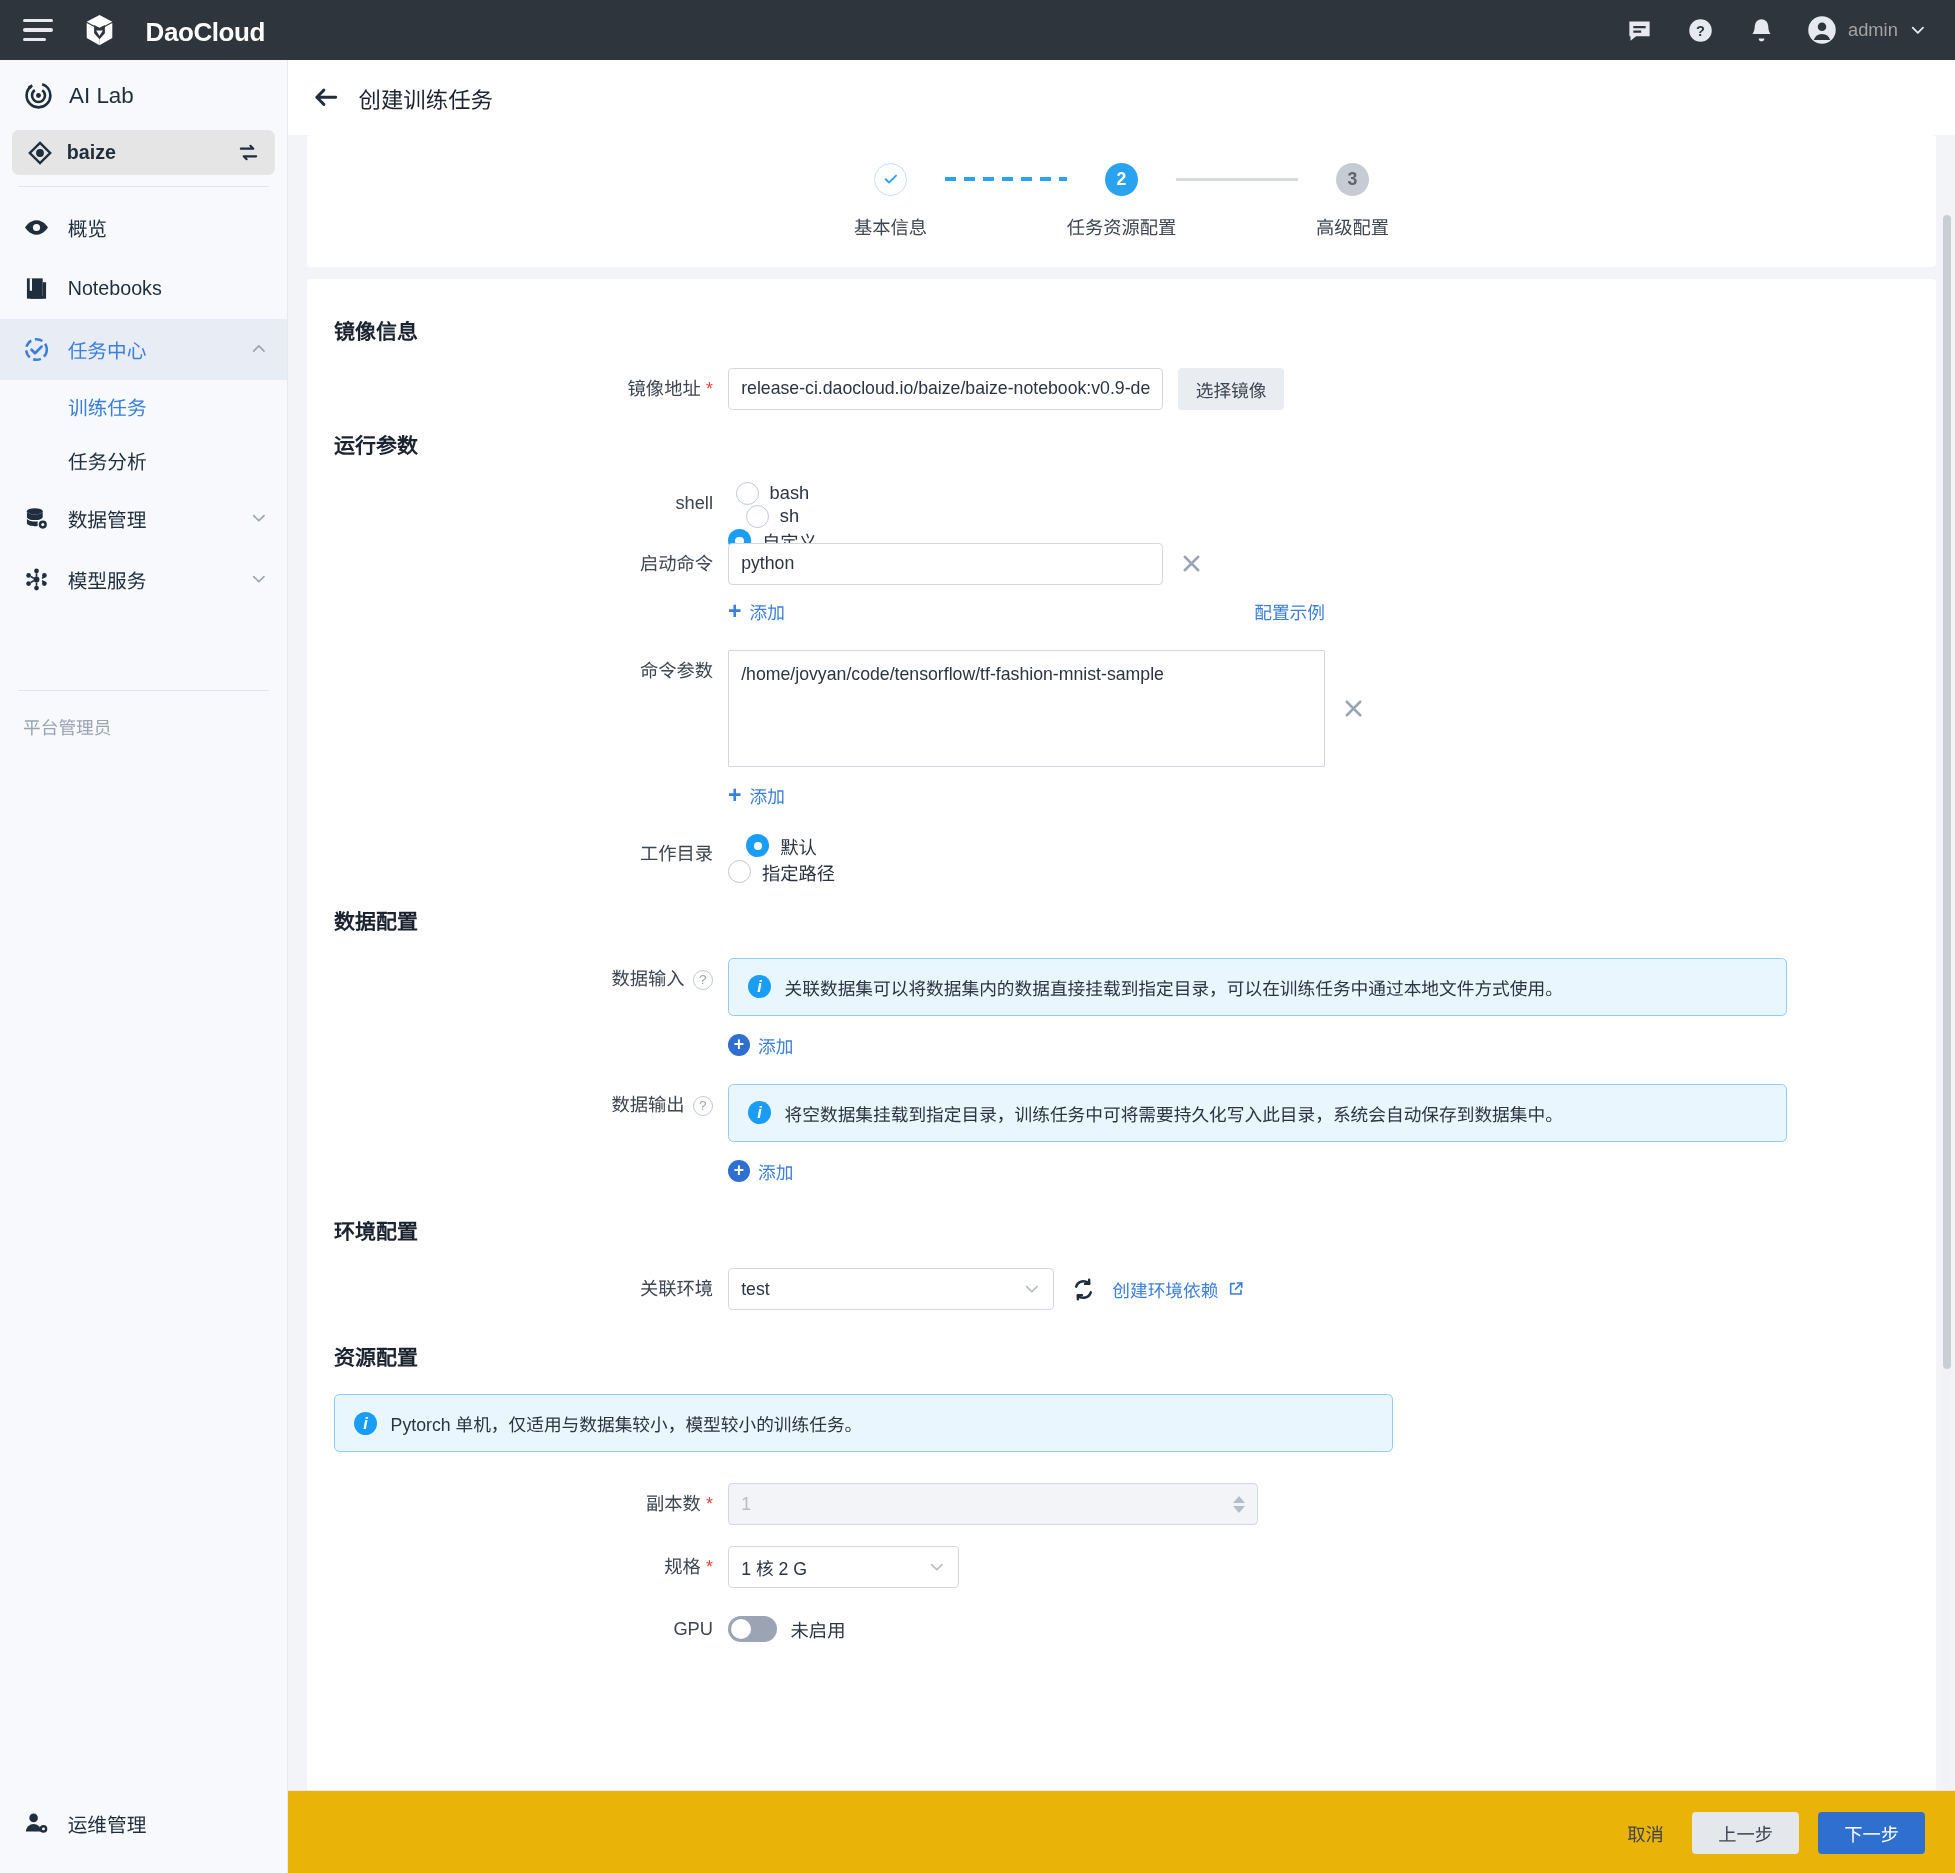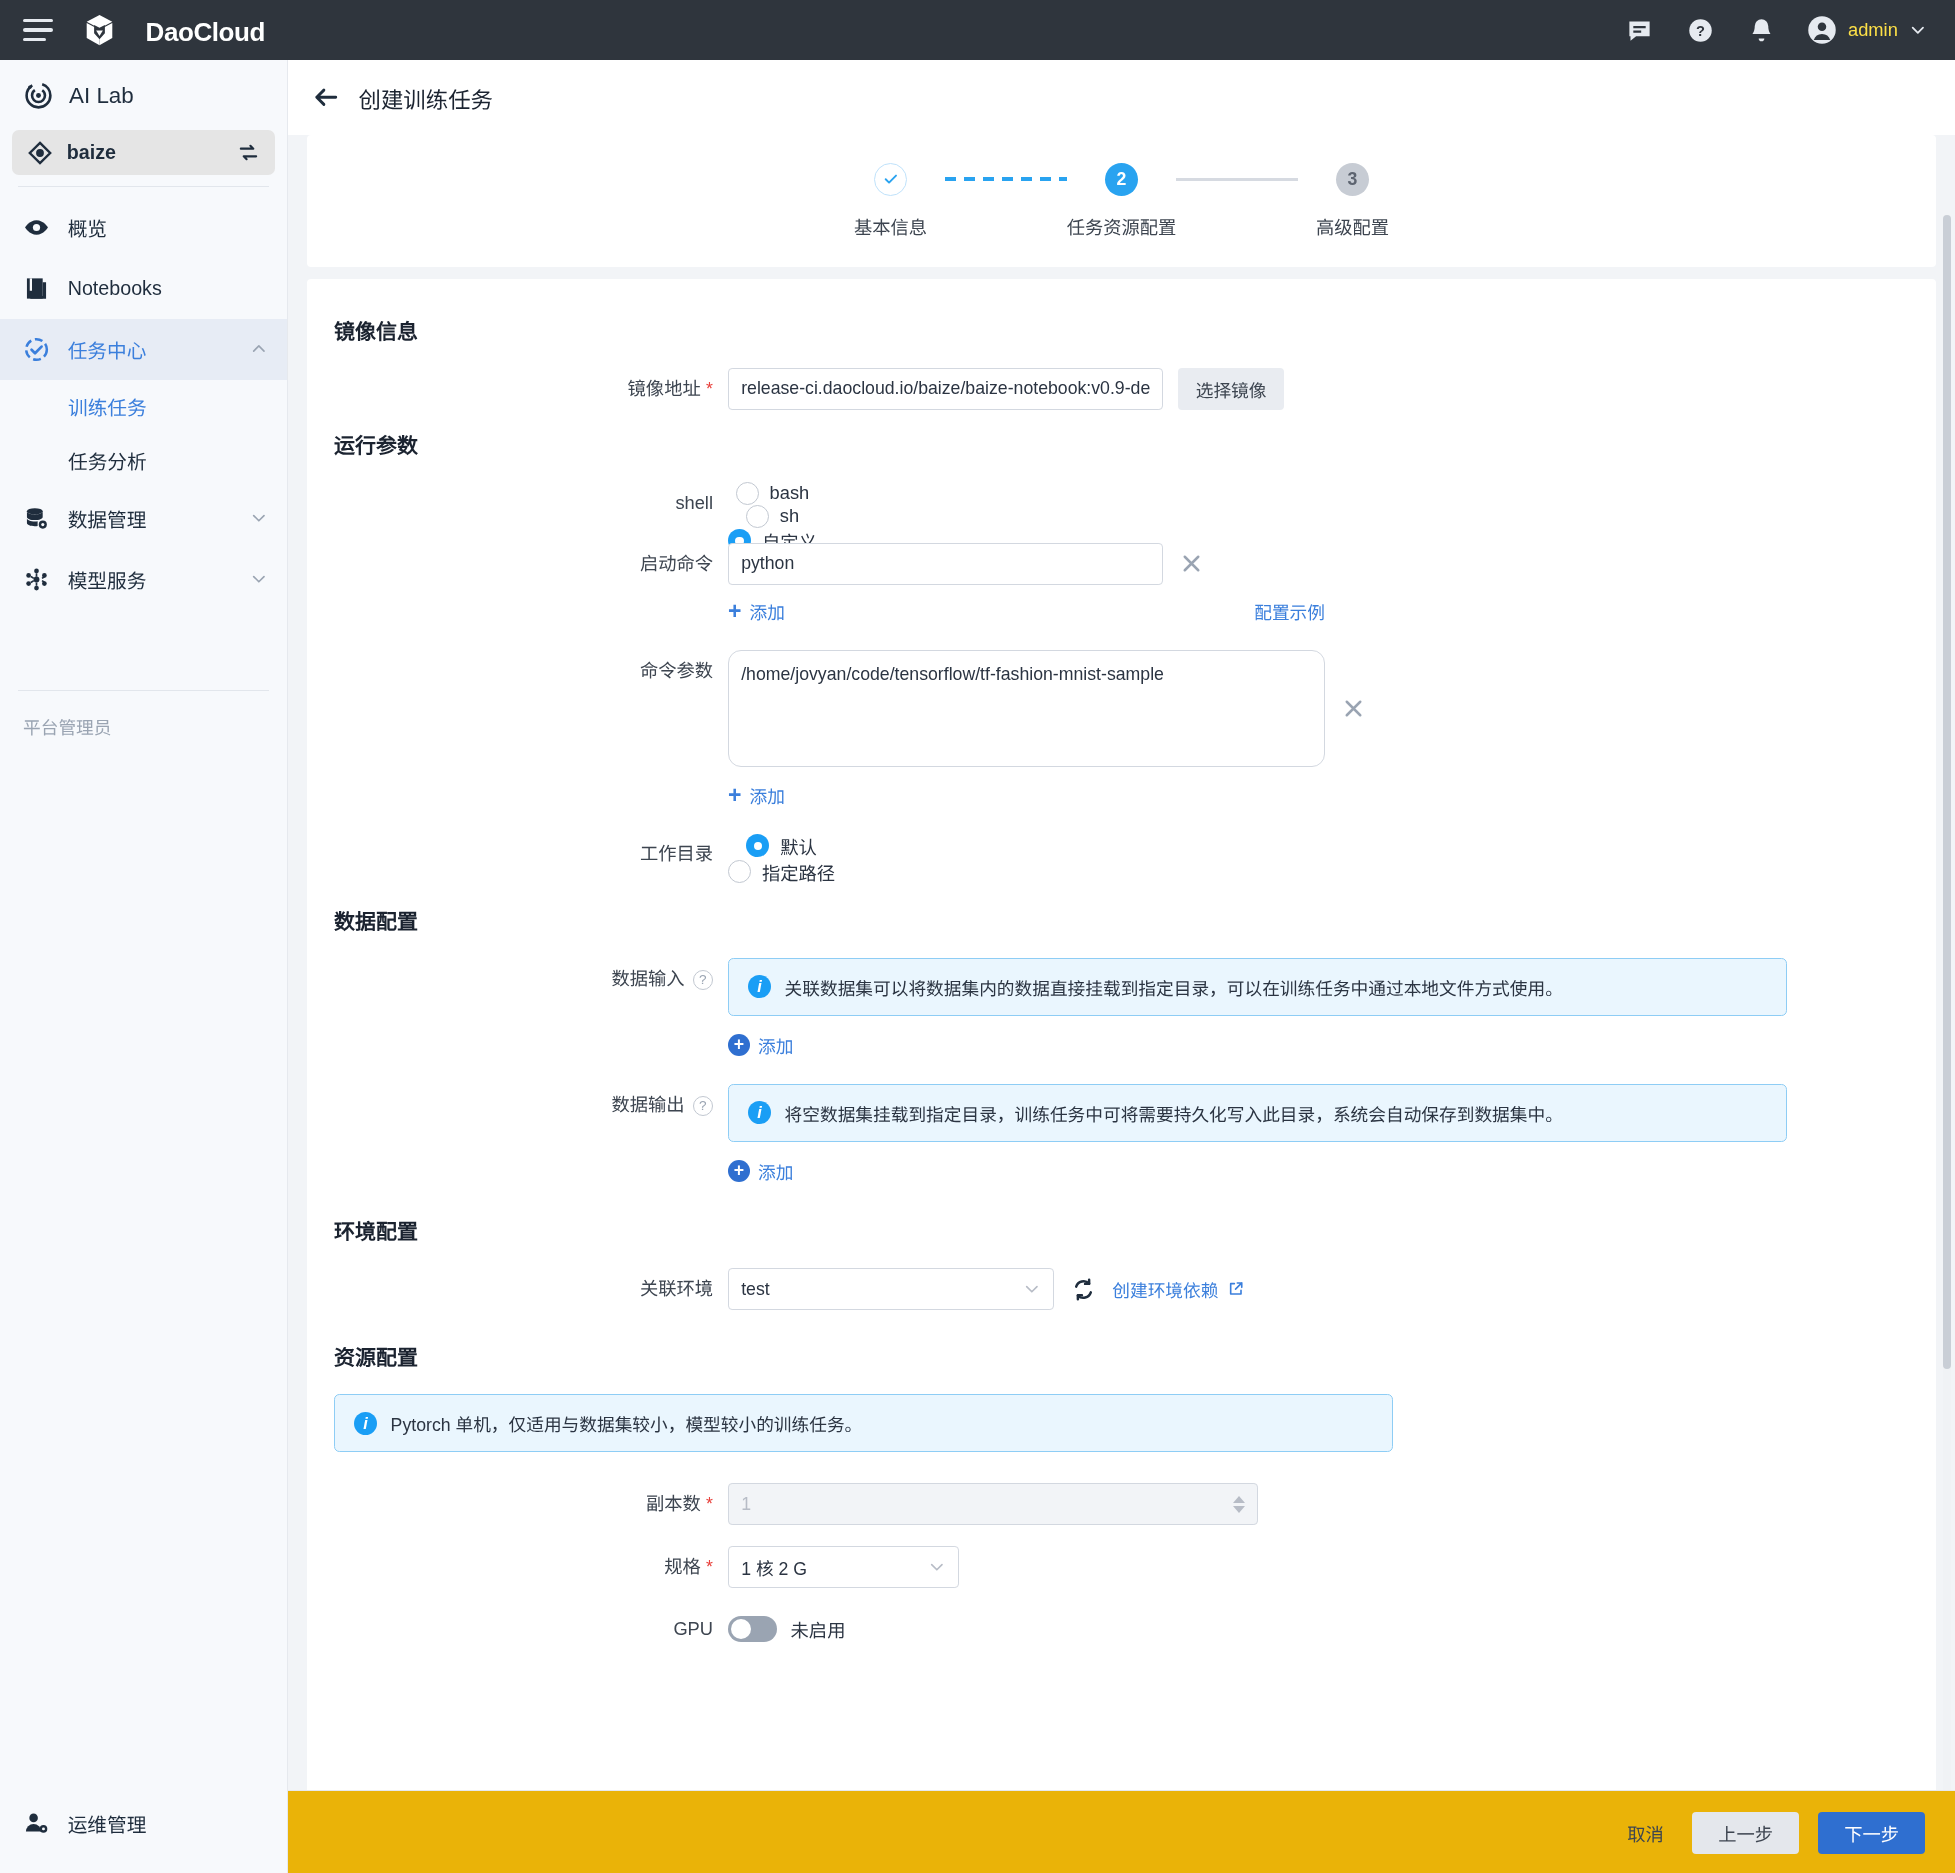--- a/index.html
+++ b/index.html
@@ -36,21 +36,21 @@
   .brand-name {
     color: #ffffff; font-size: 26px; font-weight: 700; letter-spacing: -0.4px;
   }
 
   .topbar-right {
     margin-left: auto; display: flex; align-items: center; gap: 31px;
     margin-right: 28.5px;
   }
   .tb-icon { width: 30px; height: 30px; cursor: pointer; display:flex; align-items:center; justify-content:center; }
   .tb-user { display: flex; align-items: center; gap: 11px; cursor: pointer; }
-  .tb-user-name { color: #fde047; font-size: 18.3px; }
+  .tb-user-name { color: #a3a3a3; font-size: 18.3px; }
   .chev-down-w { width: 17.7px; height: 17.7px; }
 
   
   .sidebar {
     position: absolute; top: 60px; left: 0;
     width: 288px; height: 1814px;
     background: #f7f9fc;
     border-right: 0.7px solid #e6e9ee;
     display: flex; flex-direction: column;
   }
@@ -190,21 +190,21 @@
     border: 1.4px solid #c2c8d1; background: #fff; flex: none;
     display: flex; align-items: center; justify-content: center;
   }
   .radio-dot.on { border: none; background: #1a9ef5; }
   .radio-dot.on::after {
     content: ""; width: 8.1px; height: 8.1px; border-radius: 50%; background: #fff;
   }
   .radio-label { font-size: 18.3px; color: #2b3442; margin-left: 11px; }
 
   .ta {
-    width: 597px; height: 117px; border: 0.7px solid #d3d8e0; border-radius: 13px;
+    width: 597px; height: 117px; border: 0.7px solid #d3d8e0; border-radius: 1px;
     font-size: 17.7px; color: #2b3442; padding: 11px 12.2px;
     font-family: inherit; resize: none; outline: none; line-height: 1.4;
   }
 
   .helpmark {
     width: 20.4px; height: 20.4px; border-radius: 50%;
     border: 1.4px solid #c2c8d1; color: #9aa4b2;
     font-size: 13.6px; display: inline-flex; align-items: center; justify-content: center;
     vertical-align: middle; margin-left: 8.1px; cursor: pointer;
   }

